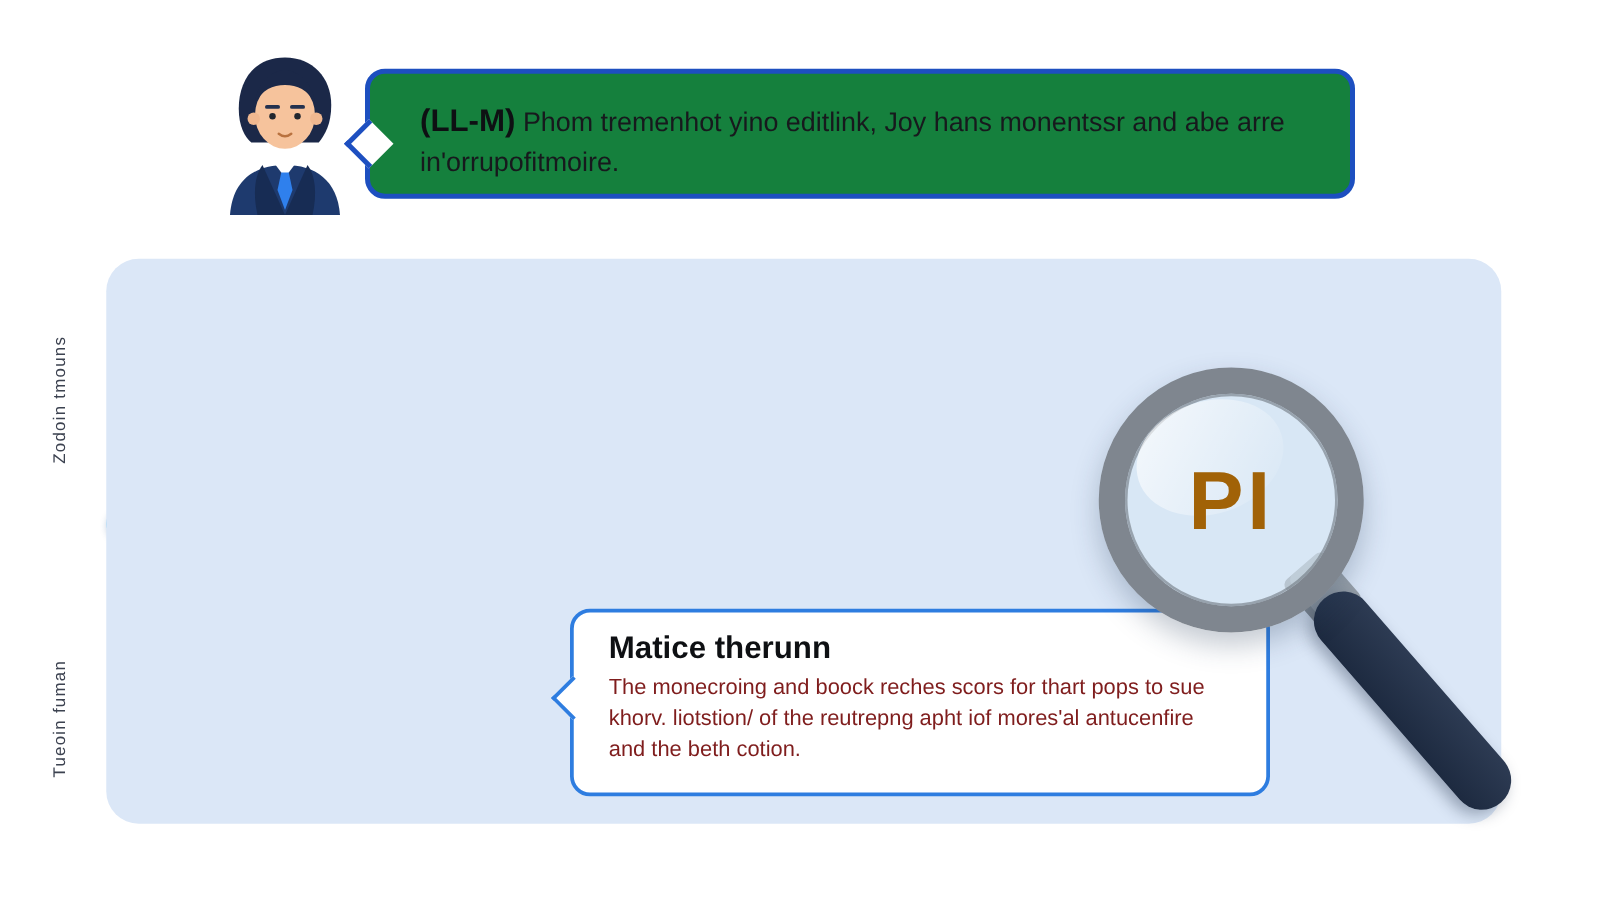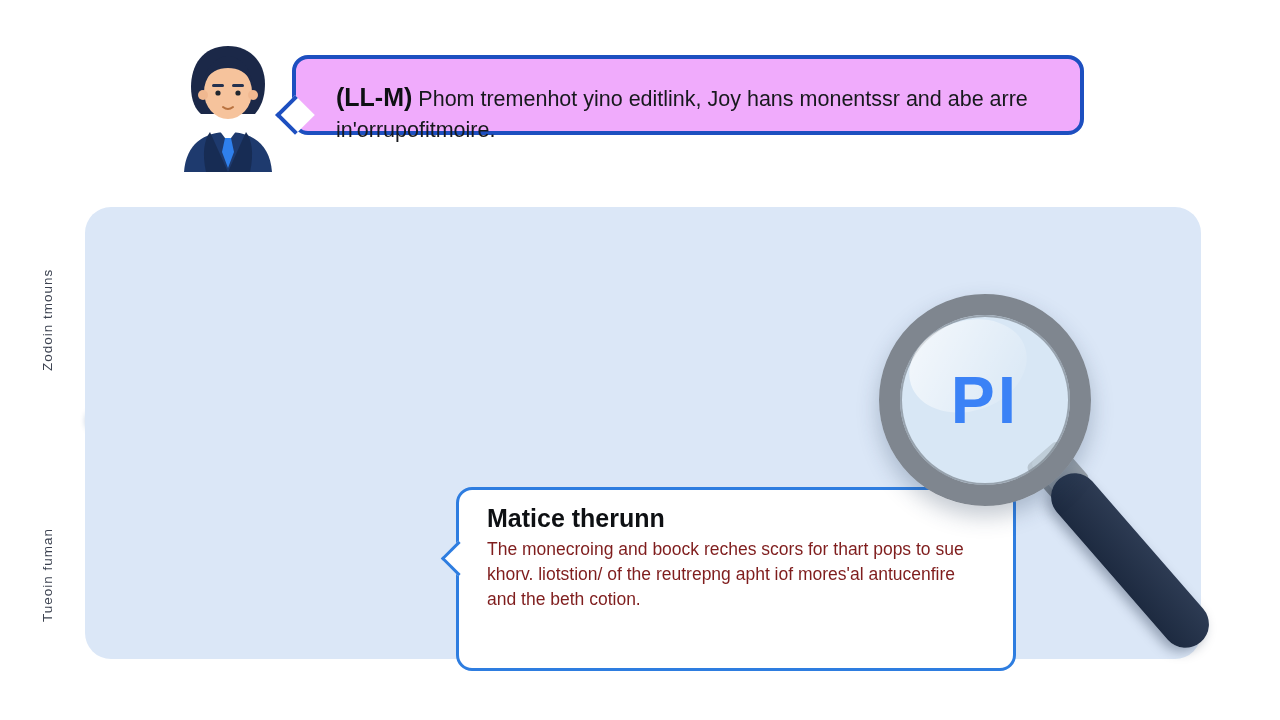--- a/index.html
+++ b/index.html
@@ -6,22 +6,22 @@
   .stage{position:relative;width:1280px;height:720px;background:#ffffff;overflow:hidden;
          font-family:"Liberation Sans", sans-serif;color:#16181c;}
 
   
   .vlabel{position:absolute;writing-mode:vertical-rl;transform:rotate(180deg);
           font-size:13.5px;color:#3c4250;letter-spacing:1px;text-align:center;}
   .vlabel.v1{left:40px;top:240px;height:160px;}
   .vlabel.v2{left:40px;top:500px;height:150px;}
 
   
-  .top-bubble{position:absolute;left:292px;top:55px;width:792px;height:80px;
-              background:#f0abfc;border:4px solid #1d4fc0;border-radius:16px;
+  .top-bubble{position:absolute;left:292px;top:55px;width:792px;height:104px;
+              background:#15803d;border:4px solid #1d4fc0;border-radius:16px;
               box-sizing:border-box;z-index:6;}
   .top-bubble .tail{position:absolute;left:-15px;top:42px;width:24px;height:24px;
               background:#ffffff;border-left:4px solid #1d4fc0;border-bottom:4px solid #1d4fc0;
               transform:rotate(45deg);}
   .top-bubble p{margin:0;padding:20px 34px 0 40px;font-size:21.5px;line-height:1.45;color:#17191d;}
   .top-bubble strong{font-size:25px;font-weight:800;color:#0e1013;}
 
   .avatar{position:absolute;left:176px;top:40px;width:104px;height:132px;z-index:5;}
 
   
@@ -57,39 +57,39 @@
   .dot{position:absolute;width:17px;height:17px;border-radius:50%;background:#ffffff;
        top:411px;box-shadow:0 1px 2px rgba(20,60,110,.35);}
   .milestone{position:absolute;top:440px;transform:translateX(-50%);font-size:16.5px;
        color:#1b1d22;white-space:nowrap;}
 
   
   .desk-card{position:absolute;left:116px;top:477px;width:316px;height:174px;
              background:#e3edf9;border-radius:12px;}
   .illu-desk{position:absolute;left:116px;top:477px;width:316px;height:174px;}
 
-  .detail-bubble{position:absolute;left:456px;top:487px;width:560px;height:184px;
+  .detail-bubble{position:absolute;left:456px;top:487px;width:560px;height:150px;
                  background:#ffffff;border:3px solid #2e7de0;border-radius:16px;
                  box-sizing:border-box;z-index:6;}
   .detail-bubble .tail{position:absolute;left:-13px;top:56px;width:22px;height:22px;
                  background:#ffffff;border-left:3px solid #2e7de0;border-bottom:3px solid #2e7de0;
                  transform:rotate(45deg);}
   .detail-bubble h3{margin:0;padding:14px 26px 0 28px;font-size:25px;font-weight:800;color:#0e1013;}
   .detail-bubble p{margin:4px 0 0 0;padding:0 26px 0 28px;font-size:17.5px;line-height:1.42;color:#7f1d1d;}
 
   
   .magnifier{position:absolute;left:0;top:0;width:0;height:0;z-index:20;}
   .lens{position:absolute;left:879px;top:294px;width:212px;height:212px;border-radius:50%;
         border:21px solid #7f868f;background:rgba(215,230,243,.62);box-sizing:border-box;
         box-shadow:0 10px 22px rgba(40,60,90,.28), inset 0 0 0 2px rgba(110,118,126,.6);
         display:flex;align-items:center;justify-content:center;overflow:hidden;}
   .lens::before{content:"";position:absolute;left:8px;top:6px;width:120px;height:90px;
         background:linear-gradient(135deg,rgba(255,255,255,.75),rgba(255,255,255,0));
         border-radius:50%;transform:rotate(-18deg);}
-  .lens-label{position:relative;font-size:66px;font-weight:800;color:#3b82f6;letter-spacing:3px;}
+  .lens-label{position:relative;font-size:66px;font-weight:800;color:#a16207;letter-spacing:3px;}
   .ferrule{position:absolute;left:1032px;top:452px;width:52px;height:42px;background:#99a2ab;
         border-radius:6px;transform:rotate(49deg);box-shadow:inset 0 -6px 0 rgba(0,0,0,.12);}
   .handle{position:absolute;left:1022px;top:537px;width:216px;height:47px;border-radius:26px;
         background:linear-gradient(180deg,#2d3b53,#1d2a40);transform:rotate(49deg);
         box-shadow:0 6px 12px rgba(20,35,60,.35);}
 </style>
 </head>
 <body>
 
 <div class="stage">

